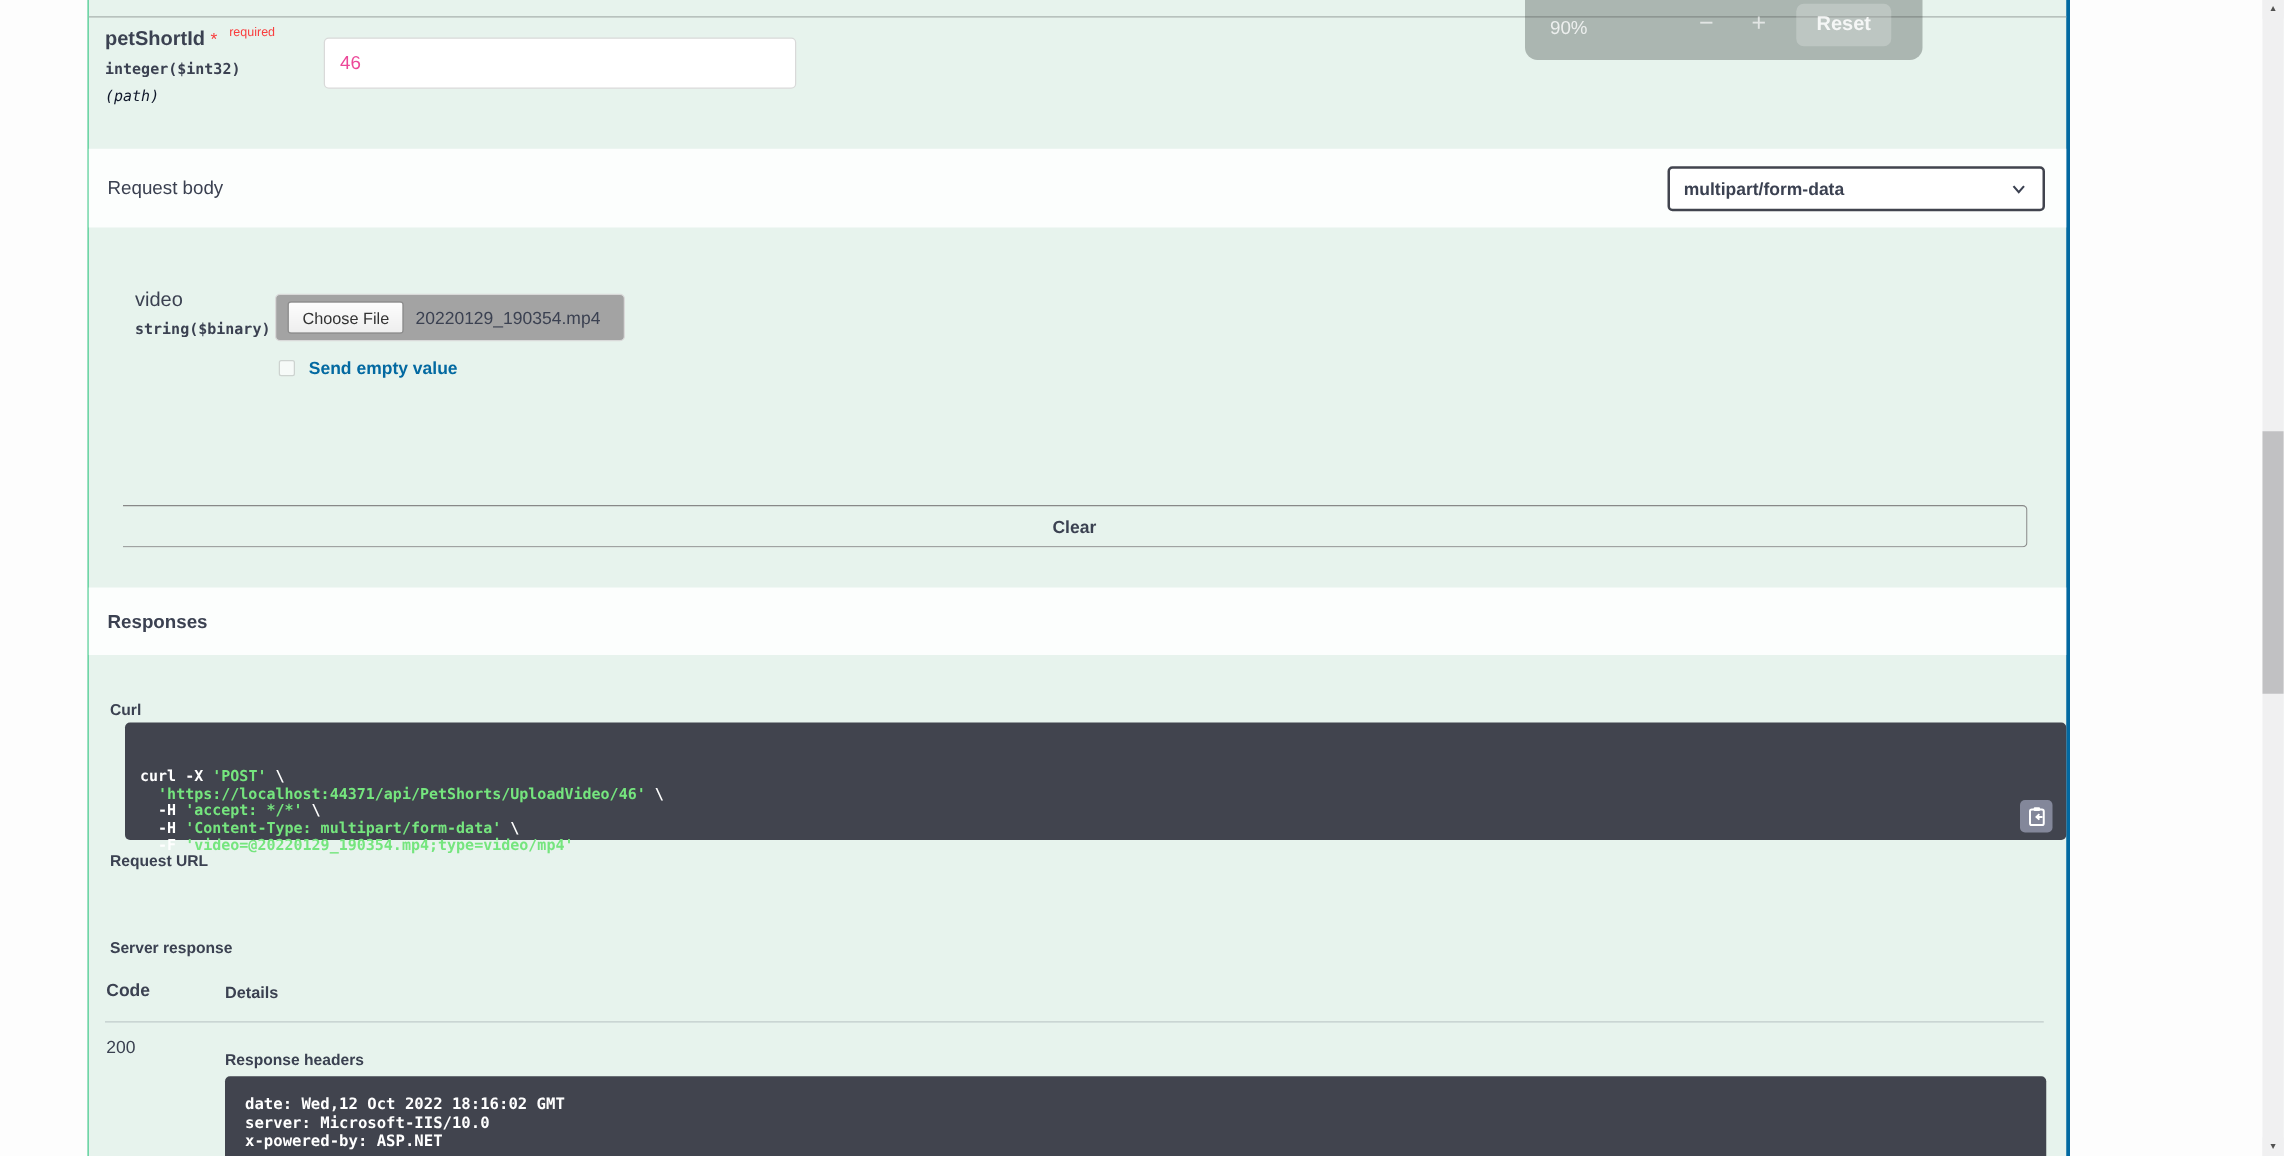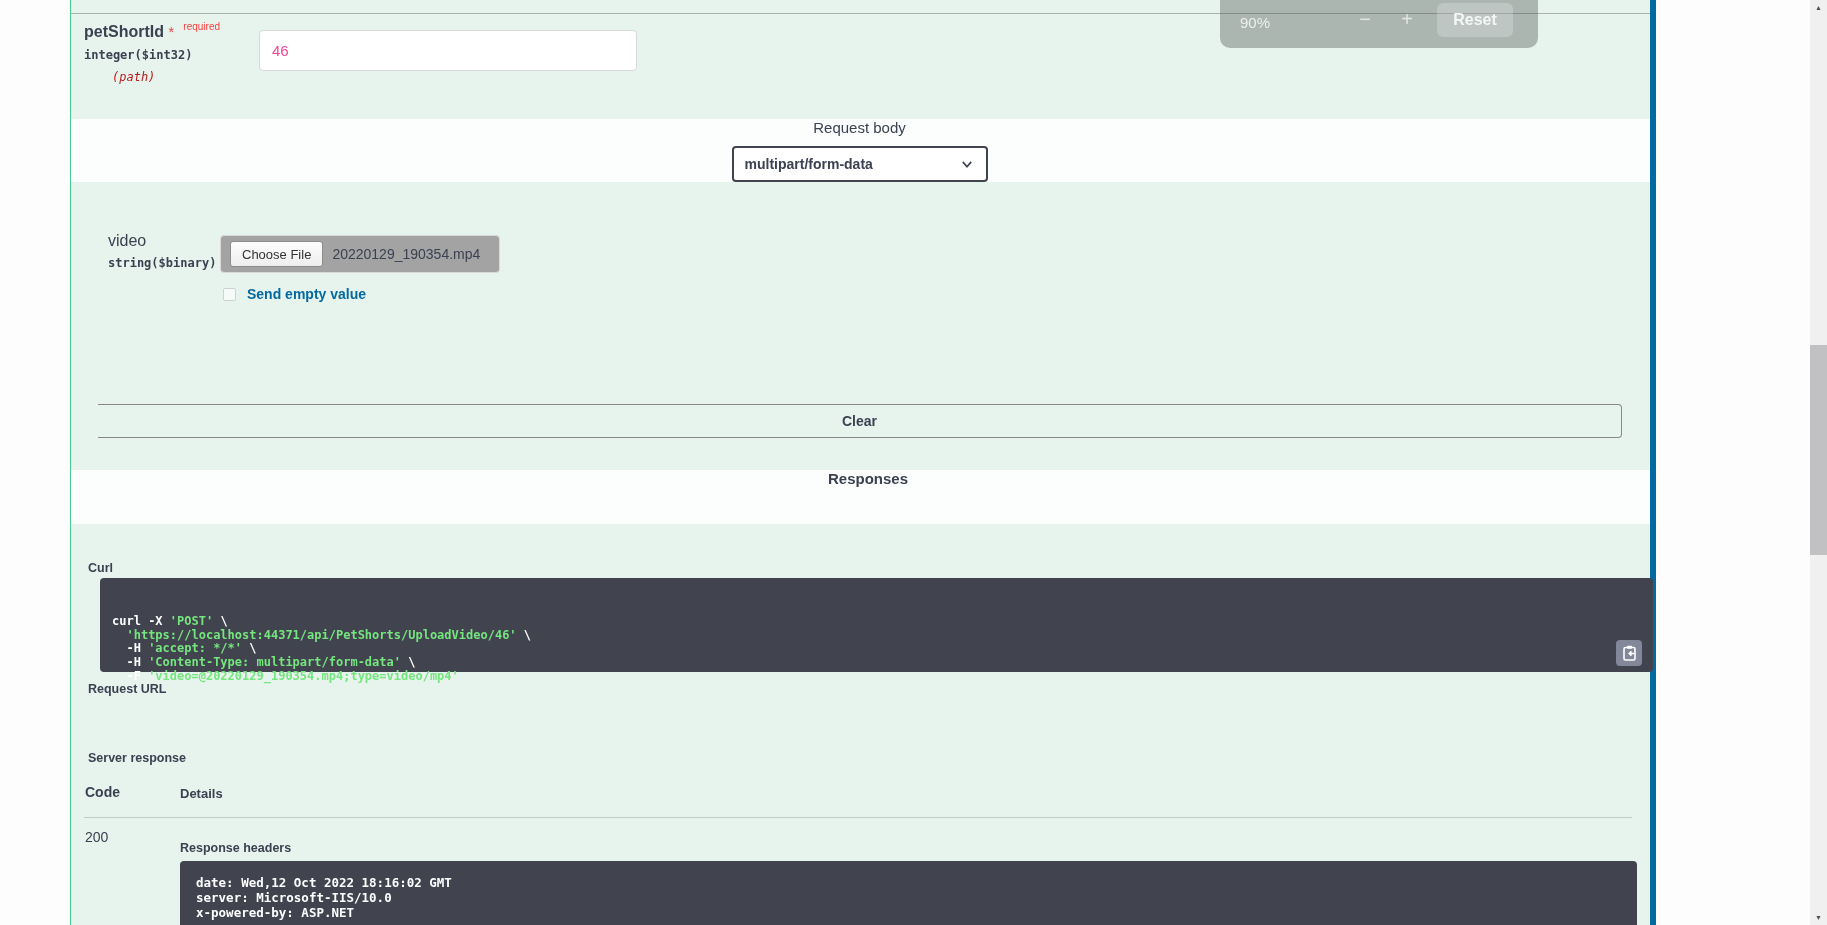--- a/index.html
+++ b/index.html
@@ -11,47 +11,47 @@
     overflow:hidden;
     position:relative;
   }
   .page { position:absolute; inset:0; overflow:hidden; }
 
   
   .opblock {
     position:absolute; left:70px; top:0; width:1586px; height:925px;
     background:#e7f3ed;
     border-left:1px solid #49cc90;
-    border-right:6px solid #0369a1;
+    border-right:3px solid #0369a1;
   }
   .top-line { position:absolute; top:13px; left:0; right:0; height:1px; background:#a9b2ae; }
 
   
   .param-col { position:absolute; left:13px; top:21px; }
   .param-name { font-size:16px; font-weight:bold; color:#3b4151; }
   .req-star { color:#f93e3e; font-size:14px; }
   .req-label { color:#f93e3e; font-size:10px; margin-left:5px; vertical-align:7px; }
   .param-type { font-family:"DejaVu Sans Mono", monospace; font-size:12px; font-weight:600; margin-top:7px; color:#3b4151; }
-  .param-path { font-family:"DejaVu Sans Mono", monospace; font-size:12px; font-style:italic; margin-top:8px; color:#b91c1c;margin-left:28px; }
+  .param-path { font-family:"DejaVu Sans Mono", monospace; font-size:12px; font-style:italic; margin-top:8px; color:#0f172a; }
   .param-input {
     position:absolute; left:188px; top:30px; width:378px; height:41px;
     border:1px solid #d9d9d9; border-radius:4px; background:#fff;
     font-family:"Liberation Sans", sans-serif; font-size:15px; color:#ec4899;
     padding:0 0 0 12px; outline:none;
   }
 
   
   .section-header {
     position:absolute; left:0; right:0; background:rgba(255,255,255,.85);
-    display:flex; align-items:center;flex-direction:column;
+    display:flex; align-items:center;
   }
   .rb-header { top:119px; height:63px; justify-content:space-between; padding:0 17px 0 15px; }
   .rb-title { font-size:15px; font-weight:500; color:#3b4151; }
   .ct-select {
-    width:256px; height:36px; border:2px solid #41444e; border-radius:4px;
+    width:302px; height:36px; border:2px solid #41444e; border-radius:4px;
     background:#fff; display:flex; align-items:center; justify-content:space-between;
     padding:0 12px 0 11px; cursor:pointer;
   }
   .ct-select .val { font-size:14px; font-weight:bold; color:#3b4151; }
   .chev { width:14px; height:14px; }
 
   
   .video-col { position:absolute; left:37px; top:232px; }
   .video-name { font-size:16px; color:#3b4151; }
   .video-type { font-family:"DejaVu Sans Mono", monospace; font-size:12px; font-weight:600; margin-top:6px; }

